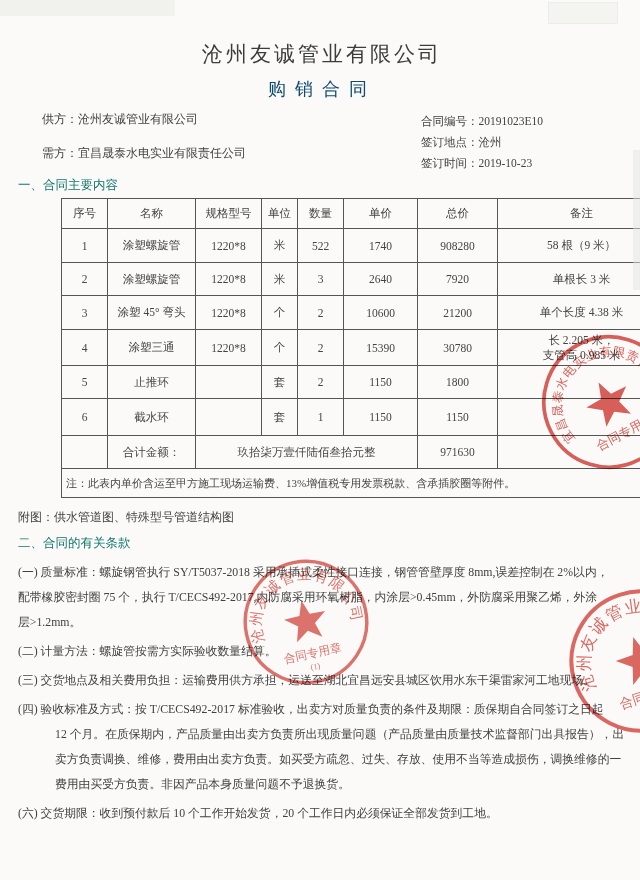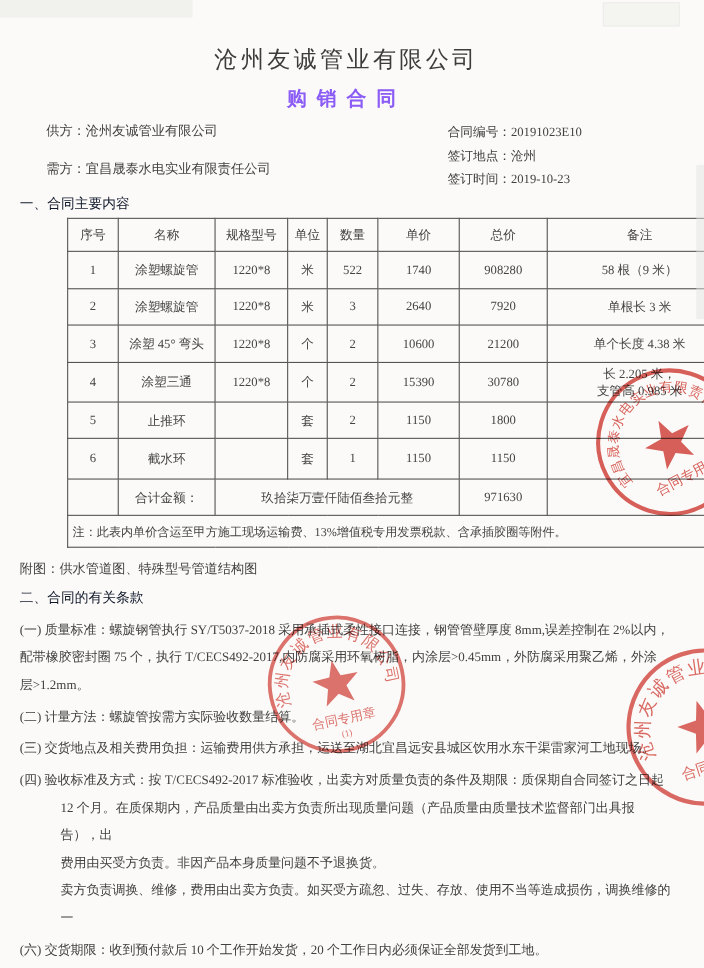--- a/index.html
+++ b/index.html
@@ -3,36 +3,36 @@
 <meta charset="utf-8">
 <style>
   * { margin: 0; padding: 0; box-sizing: border-box; }
   html, body { width: 640px; height: 880px; overflow: hidden; }
   body {
     position: relative;
     background: #fbfaf8;
     font-family: "Liberation Serif", "DejaVu Serif", serif;
     color: #414141;
   }
-  .page { position: relative; width: 640px; height: 880px; padding: 40px 28px 0 18px; overflow: hidden; }
+  .page { position: relative; width: 640px; height: 880px; padding: 40px 14px 0 18px; overflow: hidden; }
 
   
   .scan-smudge-tl { position: absolute; left: 0; top: 0; width: 175px; height: 16px; background: #ececea; opacity: .7; }
   .scan-smudge-tr { position: absolute; left: 548px; top: 2px; width: 70px; height: 22px; border: 1px solid #e3e3e0; background: #f1f1ee; opacity: .6; }
   .scan-shadow-r { position: absolute; right: 0; top: 150px; width: 7px; height: 140px; background: #e4e4e1; opacity: .5; }
 
   .title { text-align: center; font-size: 21px; letter-spacing: 3px; color: #3c3c3c; margin-bottom: 9px; font-weight: normal; }
-  .subtitle { text-align: center; font-size: 18px; letter-spacing: 9px; color: #8b5cf6; margin-bottom: 10px; font-weight: bold; }
+  .subtitle { text-align: center; font-size: 18px; letter-spacing: 9px; color: #0c4a6e; margin-bottom: 10px; font-weight: normal; }
 
   .info-row { display: flex; justify-content: space-between; align-items: flex-start; }
   .info-left { font-size: 12px; margin-left: 24px; }
   .info-left .supplier { margin-bottom: 17px; }
   .info-right { width: 205px; font-size: 11.5px; line-height: 21px; margin-left: 44px; }
 
-  .sec-heading { font-size: 12.5px; margin-top: 3px; margin-bottom: 4px; color: #0f172a; }
+  .sec-heading { font-size: 12.5px; margin-top: 3px; margin-bottom: 4px; color: #0f766e; }
 
   table.items { width: 604px; border-collapse: collapse; table-layout: fixed; font-size: 11.5px; color: #444; margin-left: 43px; }
   table.items th, table.items td {
     border: 1px solid #555; text-align: center; vertical-align: middle;
     padding: 1px 2px; font-weight: normal; white-space: pre-line; overflow: hidden;
   }
   table.items tr.hdr { height: 30px; }
   table.items tr.r1 { height: 34px; } table.items tr.r2 { height: 33px; }
   table.items tr.r3 { height: 34px; } table.items tr.r4 { height: 36px; }
   table.items tr.r5 { height: 33px; } table.items tr.r6 { height: 37px; }
@@ -190,22 +190,22 @@
     </div>
     <div class="clause">
       <div class="line">(二) 计量方法：螺旋管按需方实际验收数量结算。</div>
     </div>
     <div class="clause">
       <div class="line">(三) 交货地点及相关费用负担：运输费用供方承担，运送至湖北宜昌远安县城区饮用水东干渠雷家河工地现场。</div>
     </div>
     <div class="clause">
       <div class="line">(四) 验收标准及方式：按 T/CECS492-2017 标准验收，出卖方对质量负责的条件及期限：质保期自合同签订之日起</div>
       <div class="line hang">12 个月。在质保期内，产品质量由出卖方负责所出现质量问题（产品质量由质量技术监督部门出具报告），出</div>
+      <div class="line hang">卖方负责调换、维修，费用由出卖方负责。如买受方疏忽、过失、存放、使用不当等造成损伤，调换维修的一</div>
       <div class="line hang">费用由买受方负责。非因产品本身质量问题不予退换货。</div>
-      <div class="line hang">卖方负责调换、维修，费用由出卖方负责。如买受方疏忽、过失、存放、使用不当等造成损伤，调换维修的一</div>
     </div>
     <div class="clause">
       <div class="line">(六) 交货期限：收到预付款后 10 个工作开始发货，20 个工作日内必须保证全部发货到工地。</div>
     </div>
 
   </div>
 
   <div class="stamp stamp-1">
     <svg viewBox="0 0 200 200" width="100%" height="100%">
       <defs>

